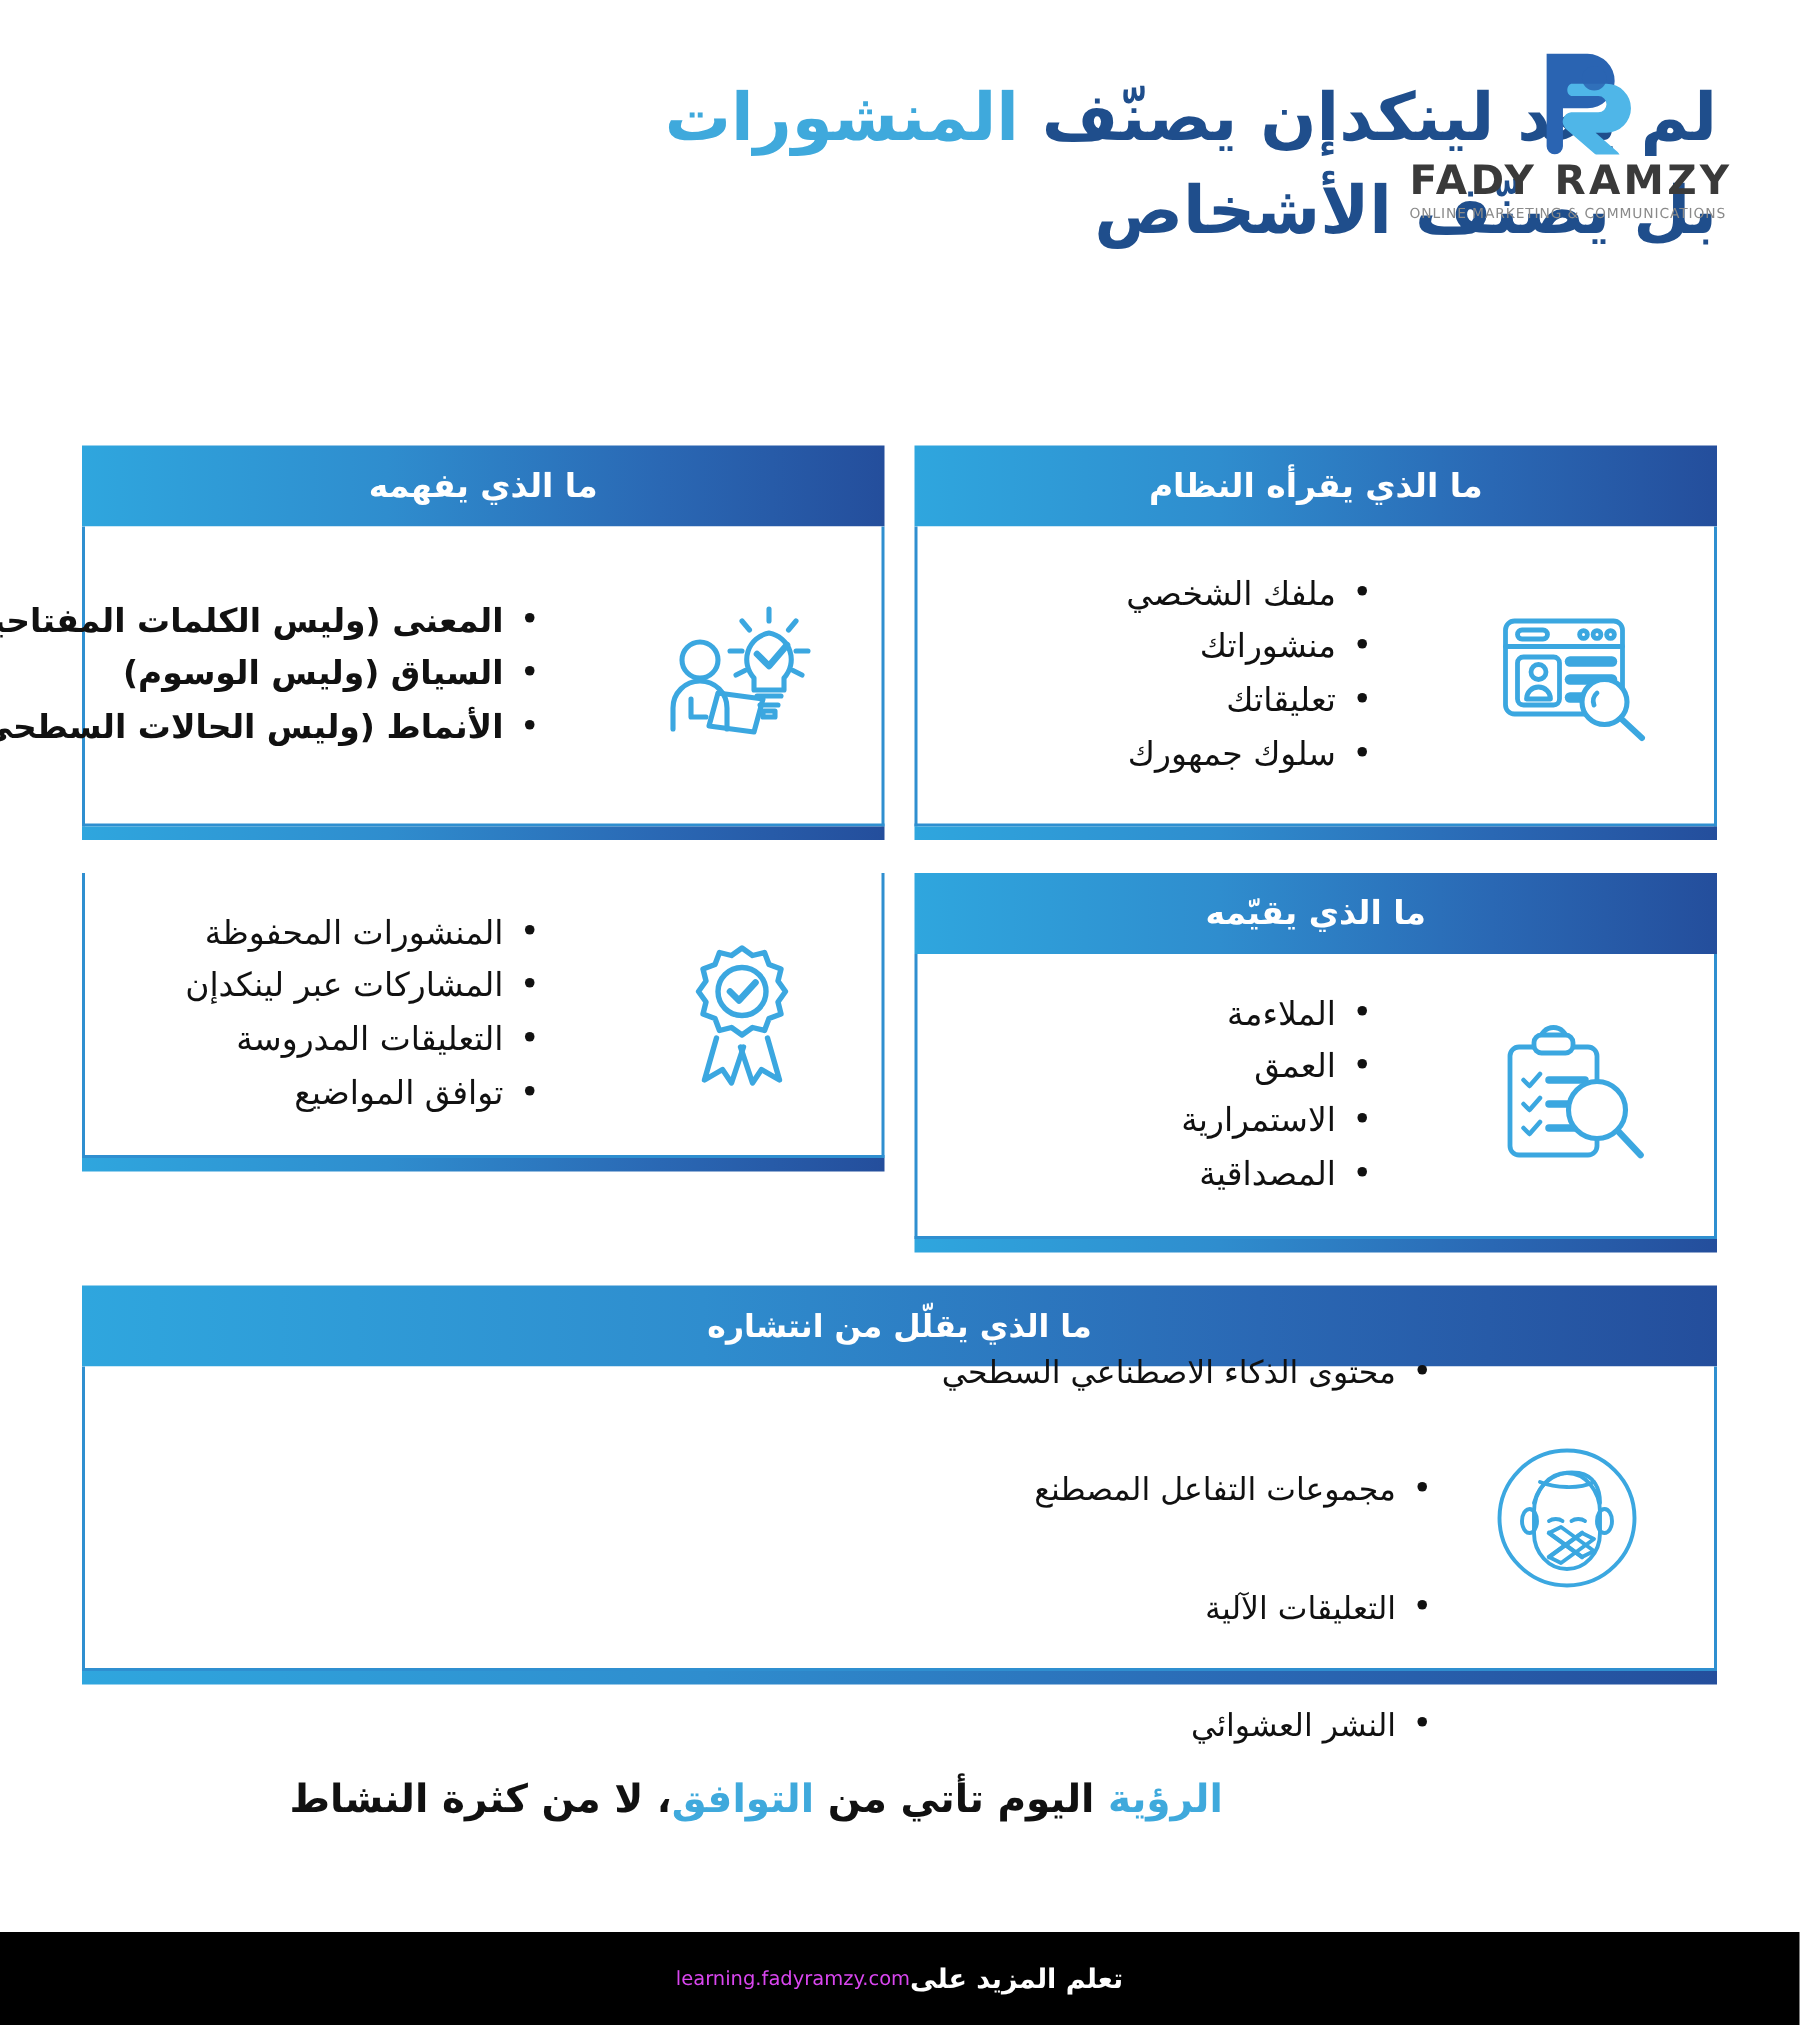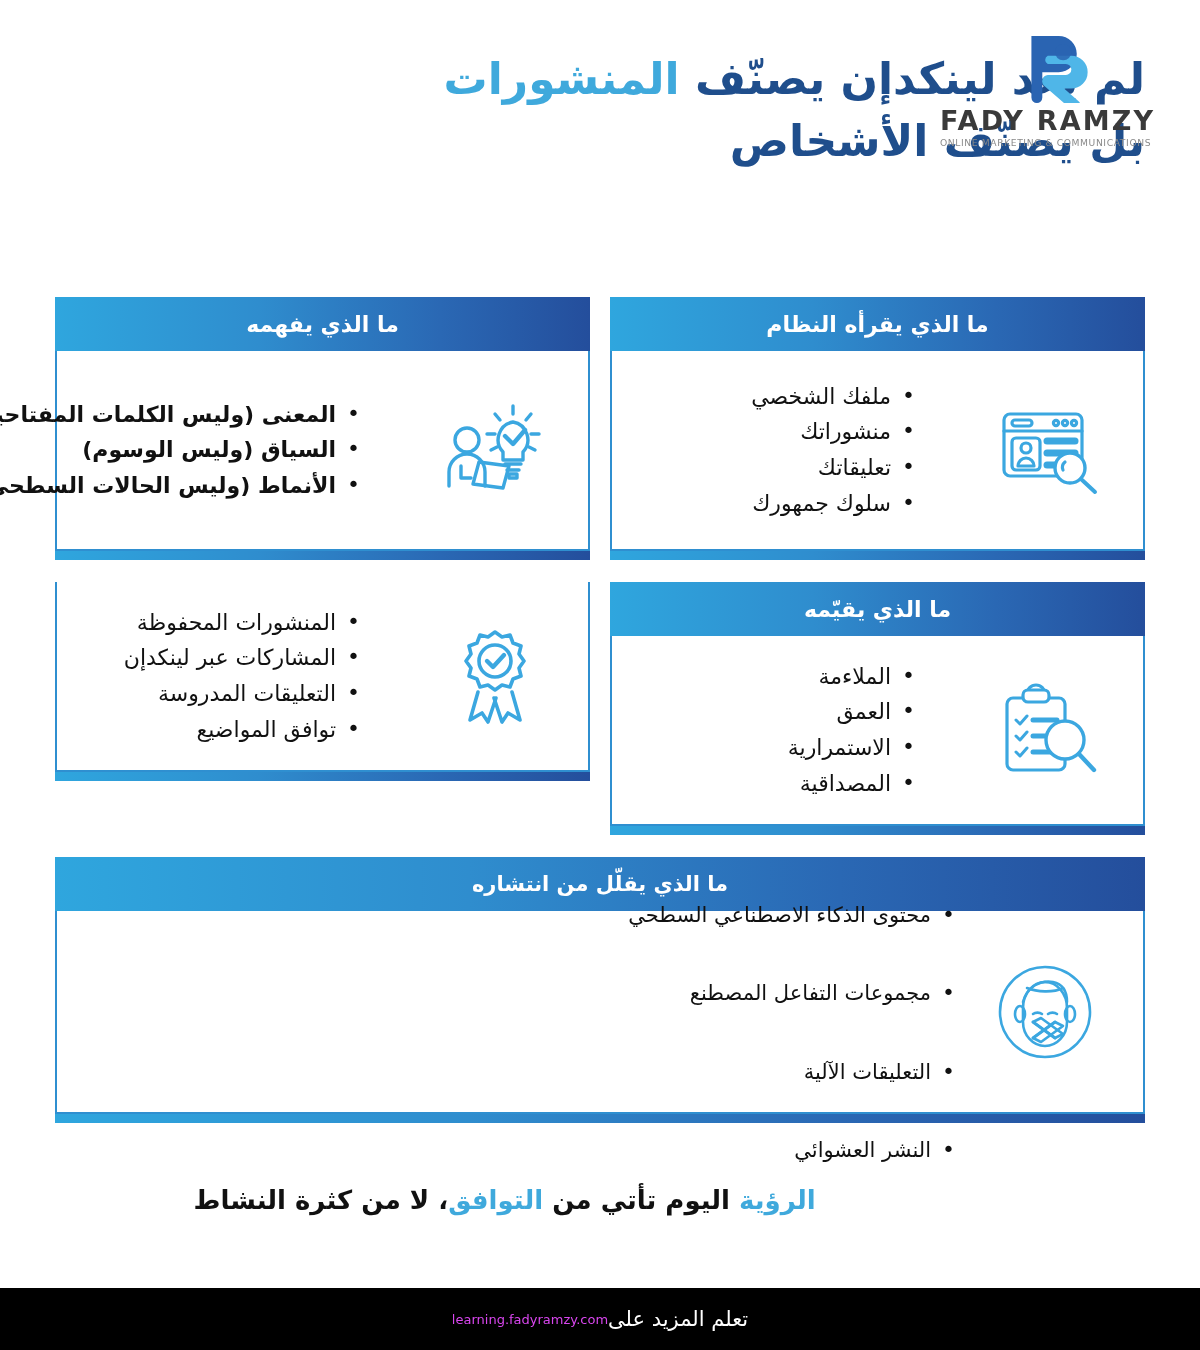--- a/index.html
+++ b/index.html
@@ -195,22 +195,22 @@
     width: 1200px;
     height: 62px;
     background: #000000;
     display: flex;
     align-items: center;
     justify-content: center;
     direction: rtl;
   }
   .bottombar .bb-text {
     color: #ffffff;
-    font-size: 21px;
-    font-weight: normal;
+    font-size: 18px;
+    font-weight: bold;
   }
   .bottombar .bb-url {
     color: #d946ef;
     font-size: 13px;
     font-weight: normal;
     direction: ltr;
     unicode-bidi: isolate;
   }
 </style>
 </head>

